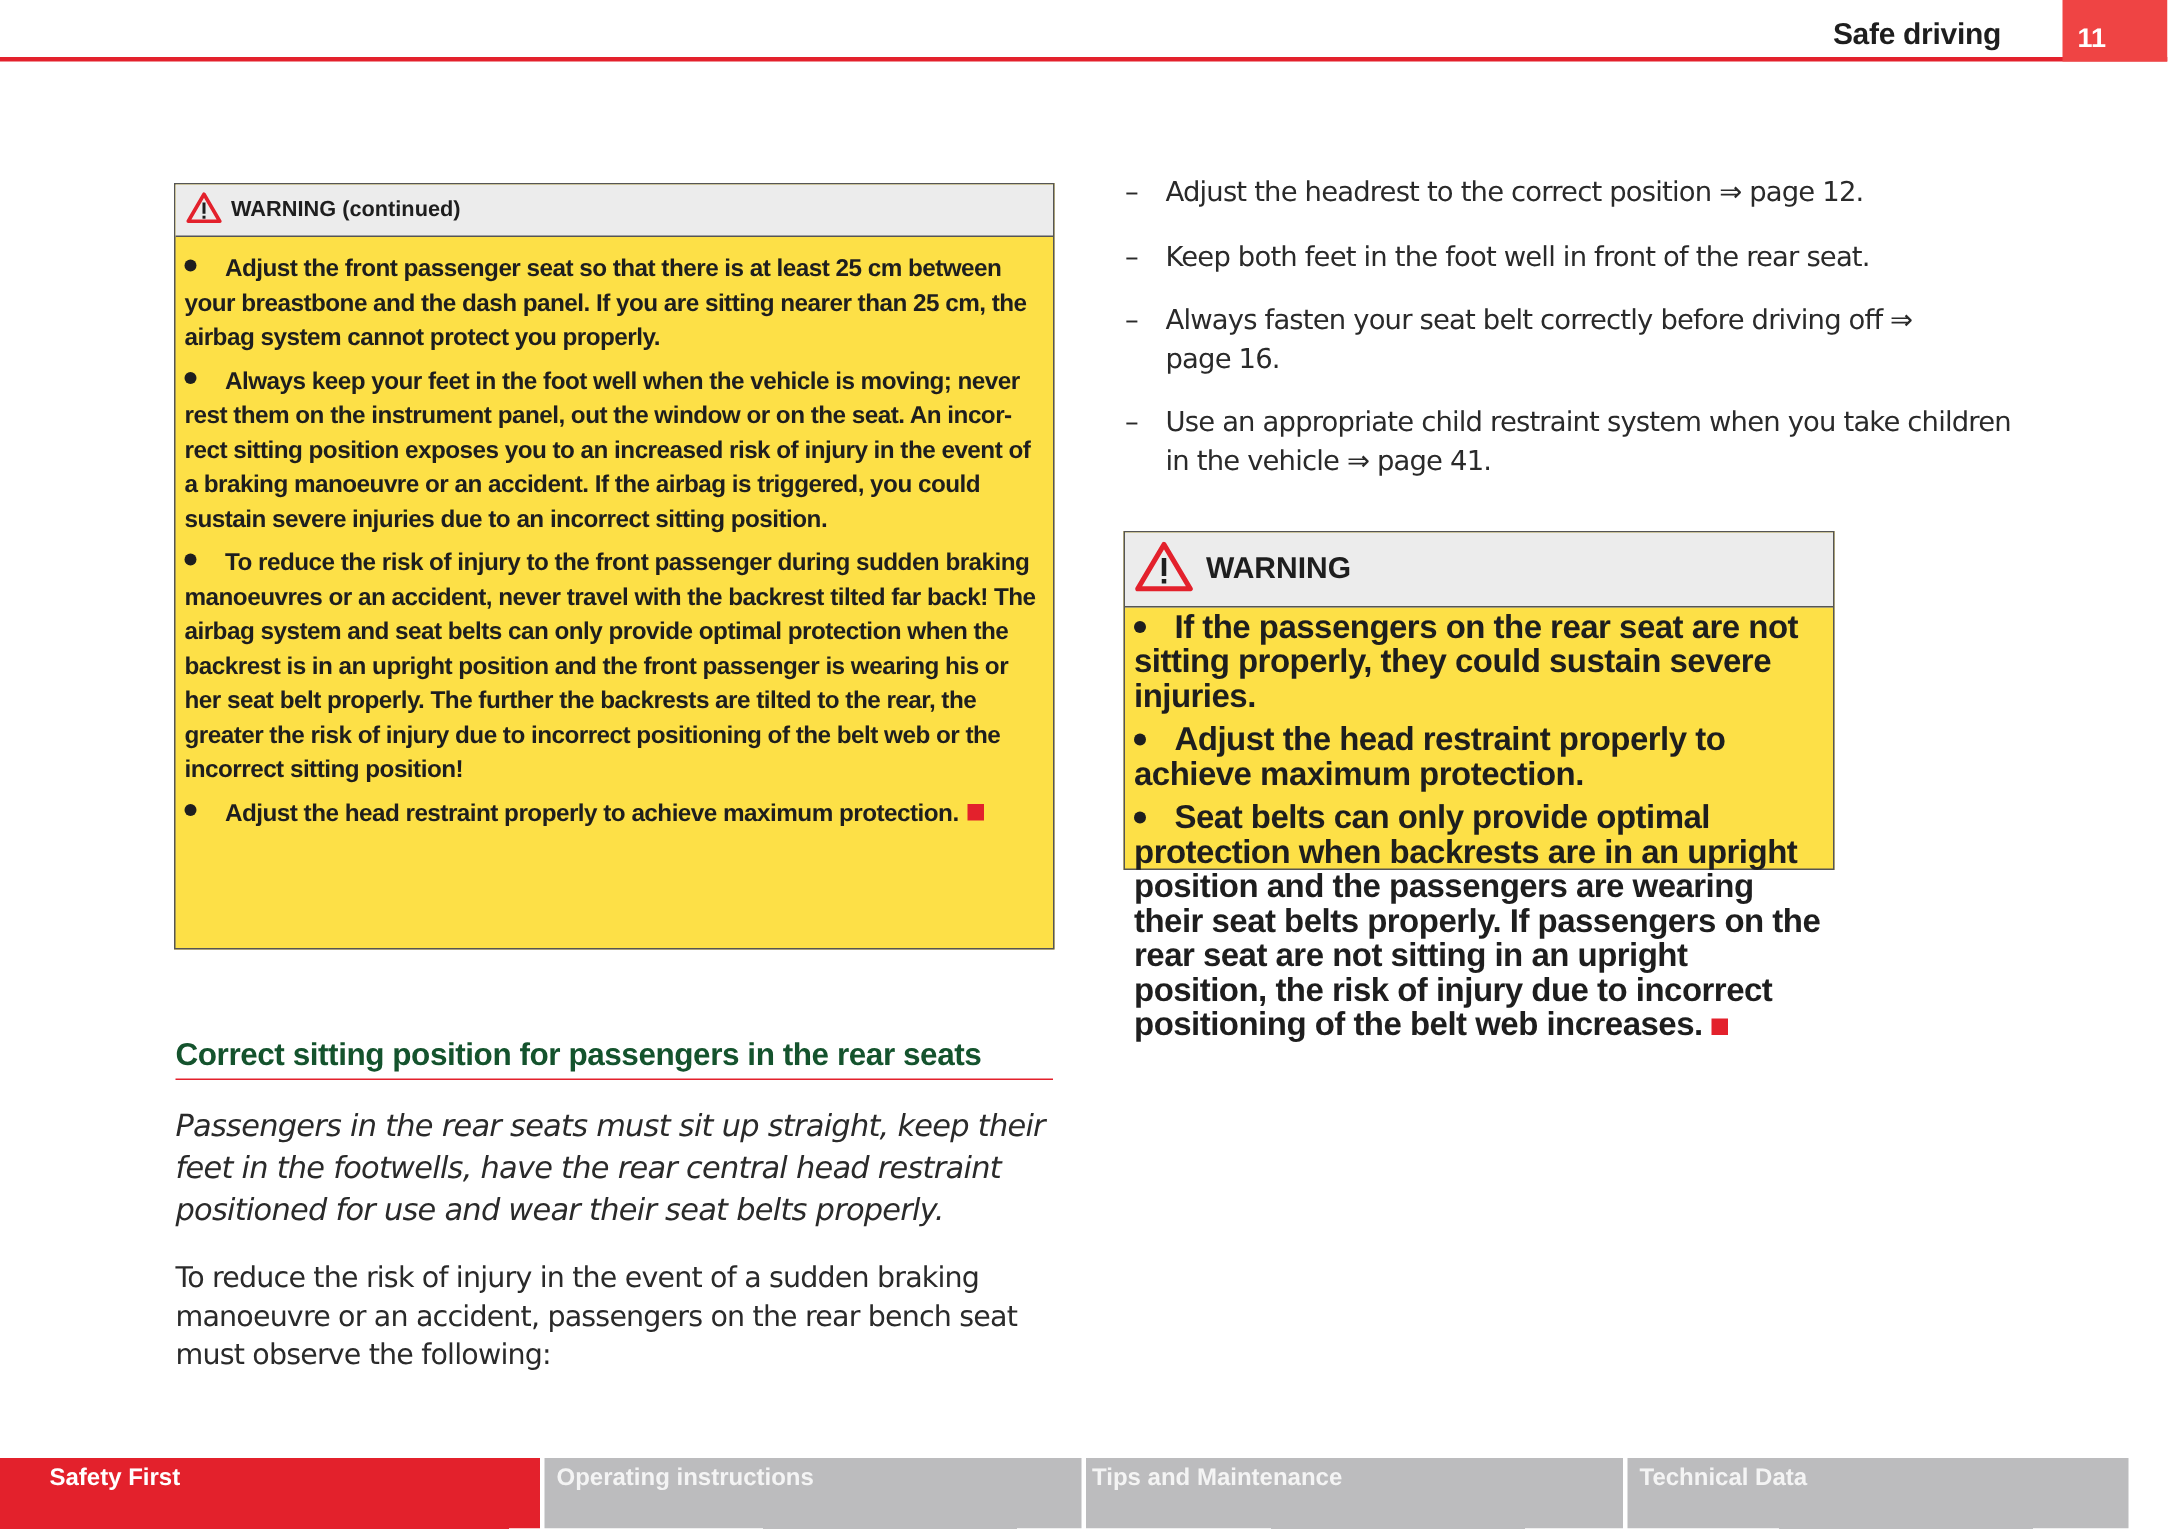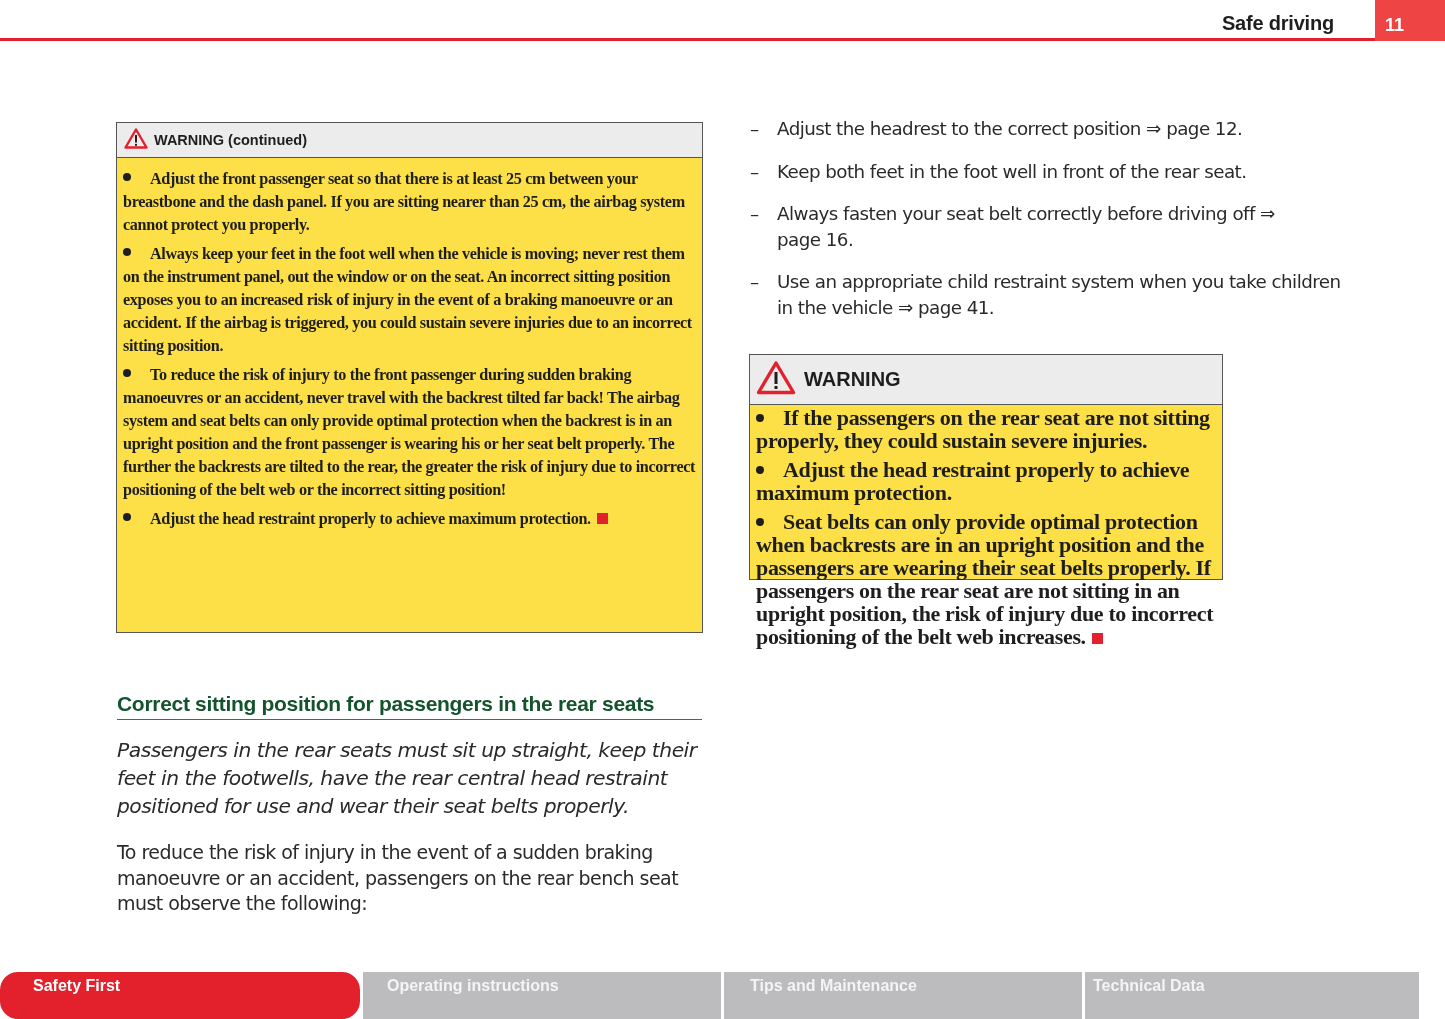--- a/index.html
+++ b/index.html
@@ -10,21 +10,21 @@
     .header-rule { position: absolute; left: 0; top: 38px; width: 1445px; height: 3px; background: #e3212c; }
     .header-title { position: absolute; right: 111px; top: 12px; font-family: "Liberation Sans", sans-serif; font-weight: bold; font-size: 20px; color: #1e1e1e; letter-spacing: -0.2px; }
     .page-num-box { position: absolute; left: 1375px; top: 0; width: 70px; height: 41px; background: #ef4444; }
     .page-num { position: absolute; left: 10px; top: 15px; font-family: "Liberation Sans", sans-serif; font-weight: bold; font-size: 18px; color: #ffffff; }
 
     
     .warn-box { position: absolute; border: 1.5px solid #555; background: #fde047; }
     .warn-head { background: #ececec; border-bottom: 1.5px solid #555; display: flex; align-items: center; }
     .warn-head .tri { display: inline-block; }
     .warn-title { font-family: "Liberation Sans", sans-serif; font-weight: bold; color: #1e1e1e; }
-    .warn-body { font-family: Liberation Serif, serif; font-weight: bold; color: #1e1e1e; }
+    .warn-body { font-family: Liberation Sans, sans-serif; font-weight: bold; color: #1e1e1e; }
     .warn-item { margin-bottom: 6px; }
     .bullet { display: inline-block; width: 27px; }
     .bullet::before { content: ""; display: inline-block; width: 8px; height: 8px; border-radius: 50%; background: #1e1e1e; vertical-align: 3px; }
     .end-mark { display: inline-block; width: 11px; height: 11px; background: #e3212c; margin-left: 6px; vertical-align: 0px; }
 
     #warn-left { left: 116px; top: 122px; width: 587px; height: 511px; }
     #warn-left .warn-head { height: 35px; padding-left: 7px; }
     #warn-left .warn-title { font-size: 14.5px; margin-left: 6px; }
     #warn-left .warn-body { font-size: 16.2px; line-height: 23px; padding: 10px 6px 0 6px; letter-spacing: -0.35px; }
 
@@ -41,25 +41,25 @@
 
     
     .dash-list { position: absolute; left: 750px; top: 116px; width: 600px; font-family: "DejaVu Sans", sans-serif; font-size: 18.3px; line-height: 25.5px; color: #2a2a2a; letter-spacing: -0.55px; }
     .dash-item { display: flex; margin-bottom: 17px; }
     .dash-item .dash { width: 27px; flex: none; }
     .dash-item .dash-text { flex: 1; }
 
     
     .footer { position: absolute; left: 0; top: 972px; width: 1445px; height: 47px; display: flex; }
     .footer-tab { height: 47px; margin-right: 3px; font-family: "Liberation Sans", sans-serif; font-weight: bold; font-size: 16px; color: #ffffff; padding: 5px 0 0 0; }
-    .footer-tab.active { background: #e3212c; border-radius: 18px; }
+    .footer-tab.active { background: #e3212c; }
     .footer-tab.inactive { background: #bcbcbe; color: #f4f4f4; }
     #tab-0 { width: 360px; padding-left: 33px; }
-    #tab-1 { width: 358px; padding-left: 24px; }
-    #tab-2 { width: 358px; padding-left: 26px; }
+    #tab-1 { width: 358px; padding-left: 8px; }
+    #tab-2 { width: 358px; padding-left: 4px; }
     #tab-3 { width: 334px; padding-left: 8px; margin-right: 2px; }
   </style>
 </head>
 <body>
 
 <div class="header-rule"></div>
 <div class="header-title">Safe driving</div>
 <div class="page-num-box">
   <span class="page-num">11</span>
 </div>

